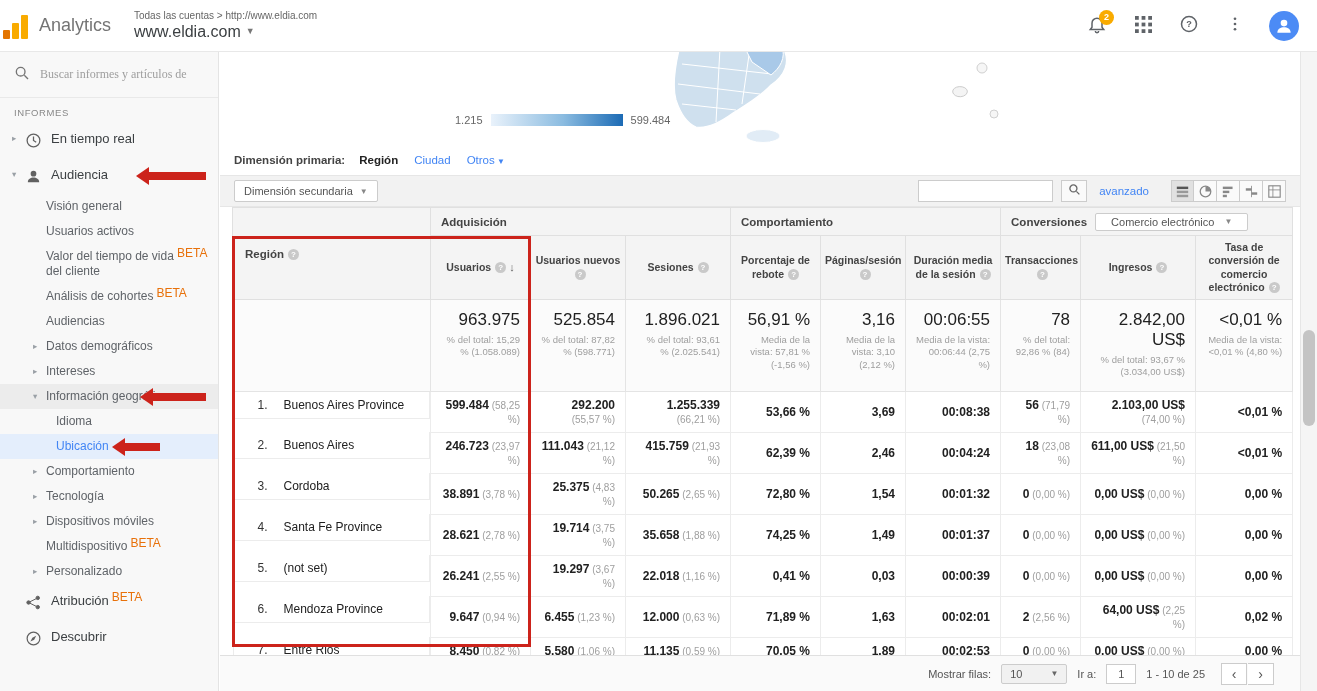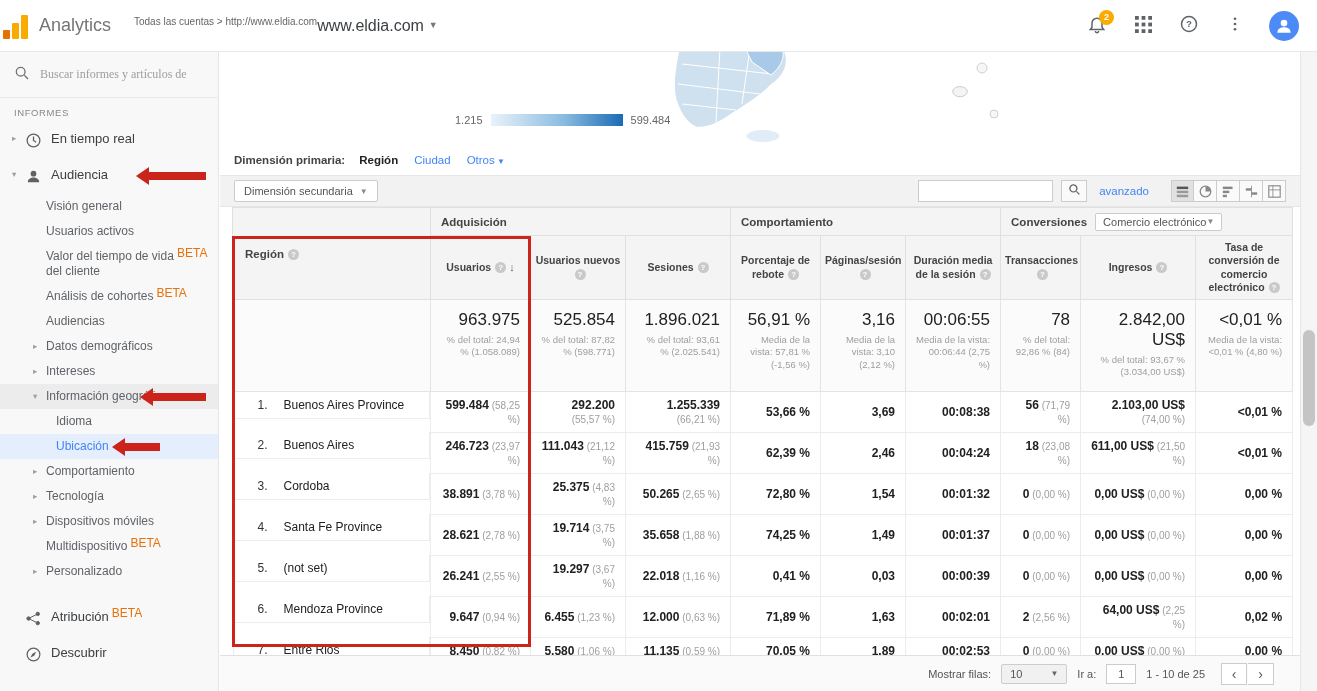--- a/index.html
+++ b/index.html
@@ -8,42 +8,42 @@
 
   
   .header{position:absolute;top:0;left:0;right:0;height:52px;background:#fff;border-bottom:1px solid #e8e8e8;display:flex;align-items:center;z-index:30}
   .logo-wrap{display:flex;align-items:center;padding:0 3px;width:134px}
   .ga-logo{display:flex;align-items:flex-end;height:26px;margin-right:9px}
   .ga-logo i{display:block;width:7px;margin-right:2px;border-radius:1px;background:#f9ab00}
   .ga-logo i.b1{height:9px;background:#e37400}
   .ga-logo i.b2{height:16px}
   .ga-logo i.b3{height:24px}
   .app-name{font-size:18px;color:#757575}
-  .acct{display:flex;flex-direction:row;justify-content:center;line-height:1.2}
+  .acct{display:flex;flex-direction:column;justify-content:center;line-height:1.2}
   .crumb{font-size:10px;color:#666}
   .acct-name{font-size:16px;color:#3c4043;display:flex;align-items:center;gap:5px;cursor:pointer}
   .acct-name .dd{font-size:9px;color:#777}
   .hdr-right{margin-left:auto;display:flex;align-items:center;gap:22px;padding-right:18px}
   .hdr-ic{position:relative;width:24px;height:24px;display:flex;align-items:center;justify-content:center;cursor:pointer}
   .badge{position:absolute;top:-4px;right:-5px;min-width:15px;height:15px;border-radius:8px;background:#f9ab00;color:#fff;font-size:9px;font-weight:bold;display:flex;align-items:center;justify-content:center;padding:0 3px}
   .avatar{width:30px;height:30px;border-radius:50%;background:#4c8bf5;display:flex;align-items:center;justify-content:center}
 
   
   .sidebar{position:absolute;top:52px;left:0;bottom:0;width:219px;background:#f8f8f8;border-right:1px solid #e4e4e4;overflow:hidden;z-index:20}
   .side-search{height:46px;display:flex;align-items:center;gap:10px;padding:0 14px;border-bottom:1px solid #e9e9e9;background:#f8f8f8}
   .side-search input{border:0;outline:0;background:transparent;font-size:12px;color:#444;width:160px;font-family:Liberation Serif, serif}
   .side-search input::placeholder{color:#9e9e9e}
   .informes{font-size:9.5px;letter-spacing:.6px;color:#888;padding:9px 14px 4px}
   .nav-item{position:relative;display:flex;align-items:flex-start;padding:7px 6px 7px 12px;font-size:12.5px;color:#5f6368;cursor:pointer;line-height:1.25}
   .nav-item.top{color:#3c4043;padding-top:9px;padding-bottom:9px;font-size:13px}
   .nav-item.d1{padding-left:46px;padding-top:5px;padding-bottom:5px;font-size:12px}
   .nav-item.d2{padding-left:56px;padding-top:5px;padding-bottom:5px;font-size:12px}
   .nav-item.hl{background:#ececec}
   .nav-item.sel{background:#e4eefc;color:#4285f4}
-  .nav-item.gap{margin-top:16px}
+  .nav-item.gap{}
   .caret{width:13px;flex:none;font-size:8.5px;color:#9aa0a6;padding-top:2px}
   .nav-item.d1 .caret,.nav-item.d2 .caret{margin-left:-13px}
   .nav-ic{width:26px;flex:none;display:flex;padding-top:1px}
   .nav-label{max-width:128px}
   .beta{color:#e8710a;font-size:12px;font-weight:normal;margin-left:3px;transform:translateY(-3px);display:inline-block}
   .red-arrow{position:absolute;top:50%;transform:translateY(-50%);height:18px;display:flex;align-items:center;z-index:40}
   .red-arrow .ah{width:0;height:0;border-top:9px solid transparent;border-bottom:9px solid transparent;border-right:13px solid #cc231b}
   .red-arrow .ab{flex:1;height:8px;background:#cc231b;margin-left:-1px}
 
   
@@ -67,21 +67,21 @@
   .view-btn{width:23px;height:22px;border:1px solid #ccc;border-left:0;background:#fafafa;display:flex;align-items:center;justify-content:center;cursor:pointer}
   .view-btn:first-child{border-left:1px solid #ccc}
   .view-btn.active{background:#e1e1e1}
 
   
   .table-wrap{padding-left:12px}
   table{border-collapse:collapse;table-layout:fixed;width:1060px;font-size:12px}
   thead th{background:#f4f4f4;border:1px solid #e0e0e0;color:#444;font-weight:bold;vertical-align:middle}
   .group-row th{height:28px;text-align:left;padding:0 10px;font-size:11.5px}
   .group-row .grp-l{margin-right:8px}
-  .mini-select{display:inline-flex;align-items:center;gap:0;background:#fff;border:1px solid #ccc;border-radius:2px;font-weight:normal;font-size:11px;color:#555;padding:2px 7px;cursor:pointer}
+  .mini-select{display:inline-flex;align-items:center;gap:10px;background:#fff;border:1px solid #ccc;border-radius:2px;font-weight:normal;font-size:11px;color:#555;padding:2px 15px;cursor:pointer}
   .mini-select .dd{font-size:8px;color:#888}
   th.region-h{text-align:left;padding-left:12px;font-size:11.5px}
   .cols-row th{height:64px;text-align:center;font-size:10.5px;line-height:1.25;padding:3px 4px;cursor:pointer}
   .help{display:inline-flex;align-items:center;justify-content:center;width:11px;height:11px;border-radius:50%;background:#c9c9c9;color:#fff;font-size:8px;font-weight:bold;margin-left:4px;vertical-align:1px}
   .sort{color:#666;margin-left:3px;font-size:11px}
   .sum-row td{background:#fbfbfb;border:1px solid #e4e4e4;padding:10px 10px 12px;text-align:right;vertical-align:top}
   .sum-main{font-size:17px;color:#212121}
   .sum-sub{font-size:9.5px;color:#9e9e9e;margin-top:4px;line-height:1.3}
   .data-row td{border:1px solid #ececec;border-top:0;padding:6px 10px;text-align:right;background:#fff}
   .region-cell{text-align:left !important;display:flex;border-right:1px solid #ececec}
@@ -425,21 +425,21 @@
             <th class="colh"><span>Transacciones</span><span class="help">?</span></th>
             <th class="colh"><span>Ingresos</span><span class="help">?</span></th>
             <th class="colh"><span>Tasa de conversión de comercio electrónico</span><span class="help">?</span></th>
           </tr>
         </thead>
         <tbody>
           <tr class="sum-row">
             <td class="sum-region"></td>
             <td class="sum-cell">
               <div class="sum-main">963.975</div>
-              <div class="sum-sub">% del total: 24,94 % (1.058.089)</div>
+              <div class="sum-sub">% del total: 15,29 % (1.058.089)</div>
             </td>
             <td class="sum-cell">
               <div class="sum-main">525.854</div>
               <div class="sum-sub">% del total: 87,82 % (598.771)</div>
             </td>
             <td class="sum-cell">
               <div class="sum-main">1.896.021</div>
               <div class="sum-sub">% del total: 93,61 % (2.025.541)</div>
             </td>
             <td class="sum-cell">

